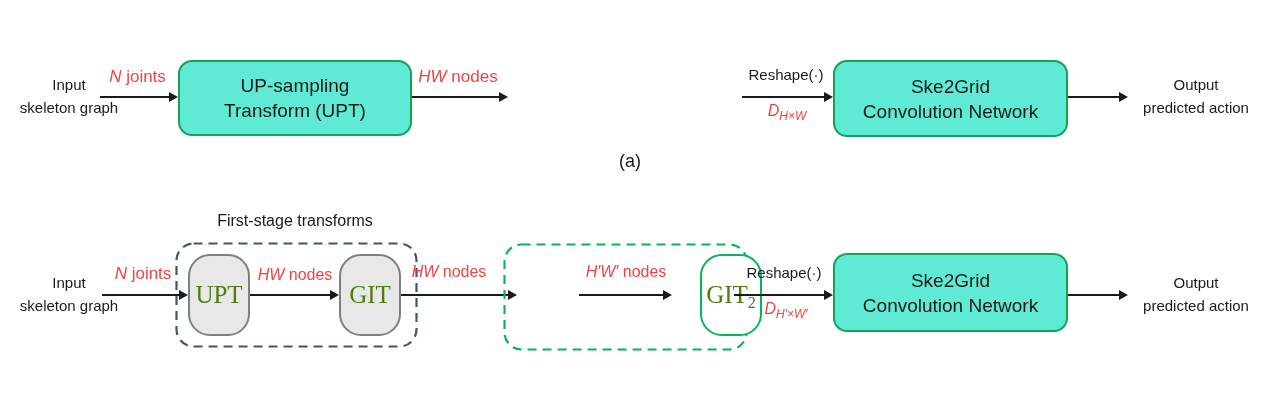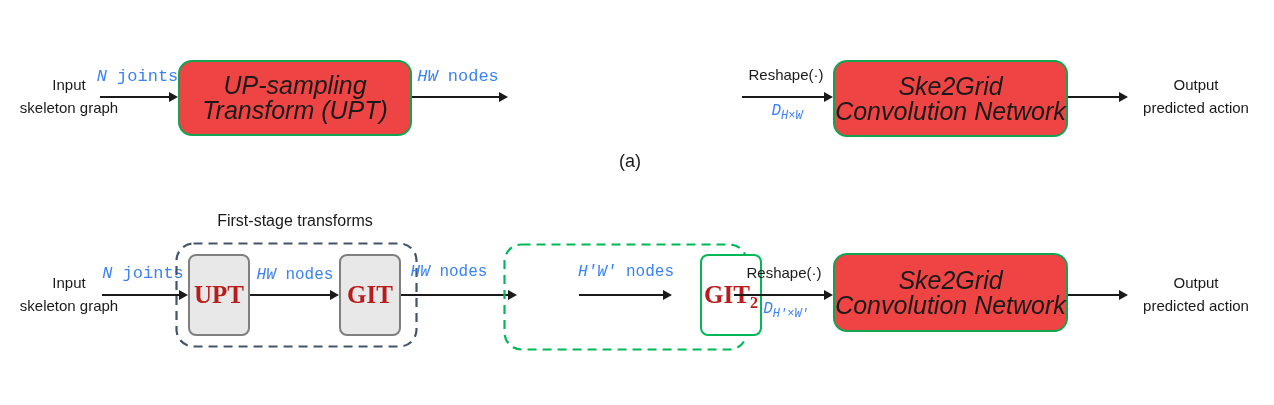--- a/index.html
+++ b/index.html
@@ -4,37 +4,37 @@
 <style>
   html,body{margin:0;padding:0;background:#fff;}
   #canvas{
     position:relative; width:1274px; height:352px; background:#fff;
     font-family:"Liberation Sans", sans-serif; color:var(--ink);
     overflow:hidden;
   }
   
   .gbox{
     position:absolute; box-sizing:border-box;
-    border:2.5px solid var(--green); border-radius:14px; background:#ef4444;
+    border:2.5px solid var(--green); border-radius:14px; background:#5eead4;
     display:flex; align-items:center; justify-content:center; text-align:center;
-    font-size:25px; line-height:25px; color:var(--ink);font-style:italic;
+    font-size:19px; line-height:25px; color:var(--ink);
   }
   
   .sbox{
     position:absolute; box-sizing:border-box;
-    border:2px solid var(--grayline); border-radius:8px; background:var(--grayfill);
+    border:2px solid var(--grayline); border-radius:22px; background:var(--grayfill);
     display:flex; align-items:center; justify-content:center; text-align:center;
-    font-family:"Liberation Serif", serif; font-size:25px; color:#b91c1c;font-weight:bold;
+    font-family:"Liberation Serif", serif; font-size:25px; color:#4d7c0f;
   }
   .sbox.green{ border-color:var(--green2); background:#fff; }
   .sbox sub{ font-size:16px; line-height:0; vertical-align:-5px; }
   
   .mlabel{
-    position:absolute; font-family:Liberation Mono, monospace; font-size:17px;
-    color:#3b82f6; text-align:center; white-space:pre;
+    position:absolute; font-family:Liberation Sans, sans-serif; font-size:17px;
+    color:#ef4444; text-align:center; white-space:pre;
   }
   .mlabel i{ font-style:italic; }
   .mlabel sub{ font-size:12px; font-style:italic; line-height:0; vertical-align:-4px; }
   .mlabel.small{ font-size:16px; }
   
   .slabel{ position:absolute; font-size:15px; line-height:23px; text-align:center; color:var(--ink); white-space:pre-line; }
   .stagelabel{ position:absolute; font-size:16px; text-align:center; color:var(--ink); }
   .caption{ position:absolute; font-size:18px; text-align:center; color:var(--ink); }
   
   .arrow{ position:absolute; height:2px; background:var(--ink); }

